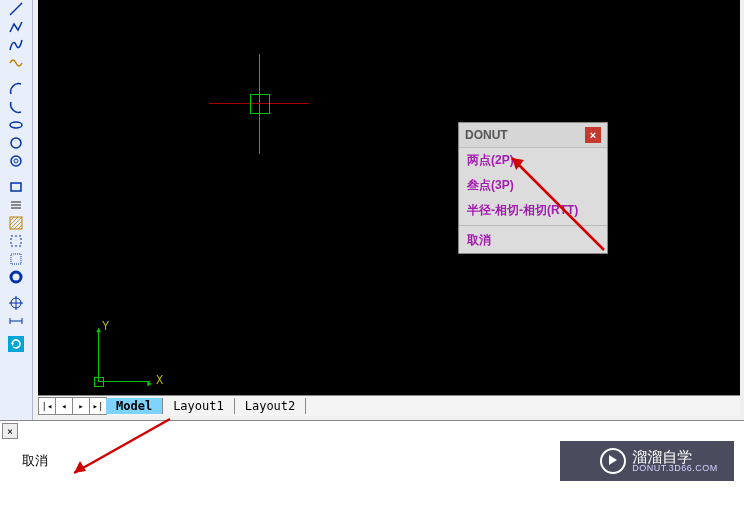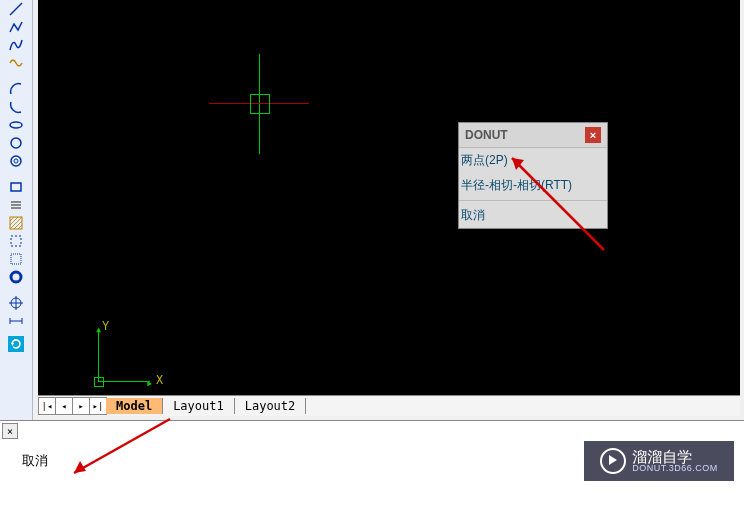--- a/index.html
+++ b/index.html
@@ -128,23 +128,24 @@
     width: 16px; height: 16px;
     background: #c5392e;
     color: #fff;
     font-size: 11px;
     display: flex;
     align-items: center;
     justify-content: center;
     cursor: pointer;
   }
   .ctx-item {
-    padding: 4px 2px;
-    color: #0c4a6e;
+    padding: 4px 8px;
+    color: #a21caf;
     cursor: pointer;
+    font-weight: bold;
   }
   .ctx-sep {
     border-top: 1px solid #bbb;
     margin: 2px 0;
   }
   
   .tab-row {
     position: absolute;
     left: 38px; top: 395px;
     height: 20px; width: 702px;
@@ -168,21 +169,21 @@
     justify-content: center;
     margin-right: -1px;
     cursor: pointer;
   }
   .tab {
     padding: 1px 10px;
     border-right: 1px solid #888;
     cursor: pointer;
   }
   .tab.active {
-    background: #fdba74;
+    background: #7dd3fc;
     font-weight: bold;
   }
   
   .cmd-area {
     position: absolute;
     left: 0; top: 420px;
     width: 744px;
     height: 85px;
     background: #fff;
     font-family: "SimSun", monospace;
@@ -214,20 +215,21 @@
     position: absolute;
     right: 10px; bottom: 24px;
     width: 150px; height: 40px;
     background: rgba(60,60,80,0.92);
     color: #fff;
     display: flex;
     align-items: center;
     justify-content: center;
     gap: 6px;
     font-size: 15px;
+    padding-left: 24px;
   }
   .watermark .play {
     width: 22px; height: 22px;
     border: 2px solid #fff;
     border-radius: 50%;
     position: relative;
   }
   .watermark .play::after {
     content: "";
     position: absolute;
@@ -366,20 +368,21 @@
       <div class="xlabel">X</div>
       <div class="origin"></div>
     </div>
 
     <div class="context-menu">
       <div class="context-title">
         <span>DONUT</span>
         <span class="ctx-close">×</span>
       </div>
       <div class="ctx-item">两点(2P)</div>
+      <div class="ctx-item">叁点(3P)</div>
       <div class="ctx-item">半径-相切-相切(RTT)</div>
       <div class="ctx-sep"></div>
       <div class="ctx-item">取消</div>
     </div>
 
     <svg class="arrow" style="left:456px; top:140px;" width="120" height="120">
       <line x1="110" y1="110" x2="18" y2="18" stroke="#d00000" stroke-width="2.5"></line>
       <polygon points="18,18 30,20 22,30" fill="#d00000"></polygon>
     </svg>
   </div>

